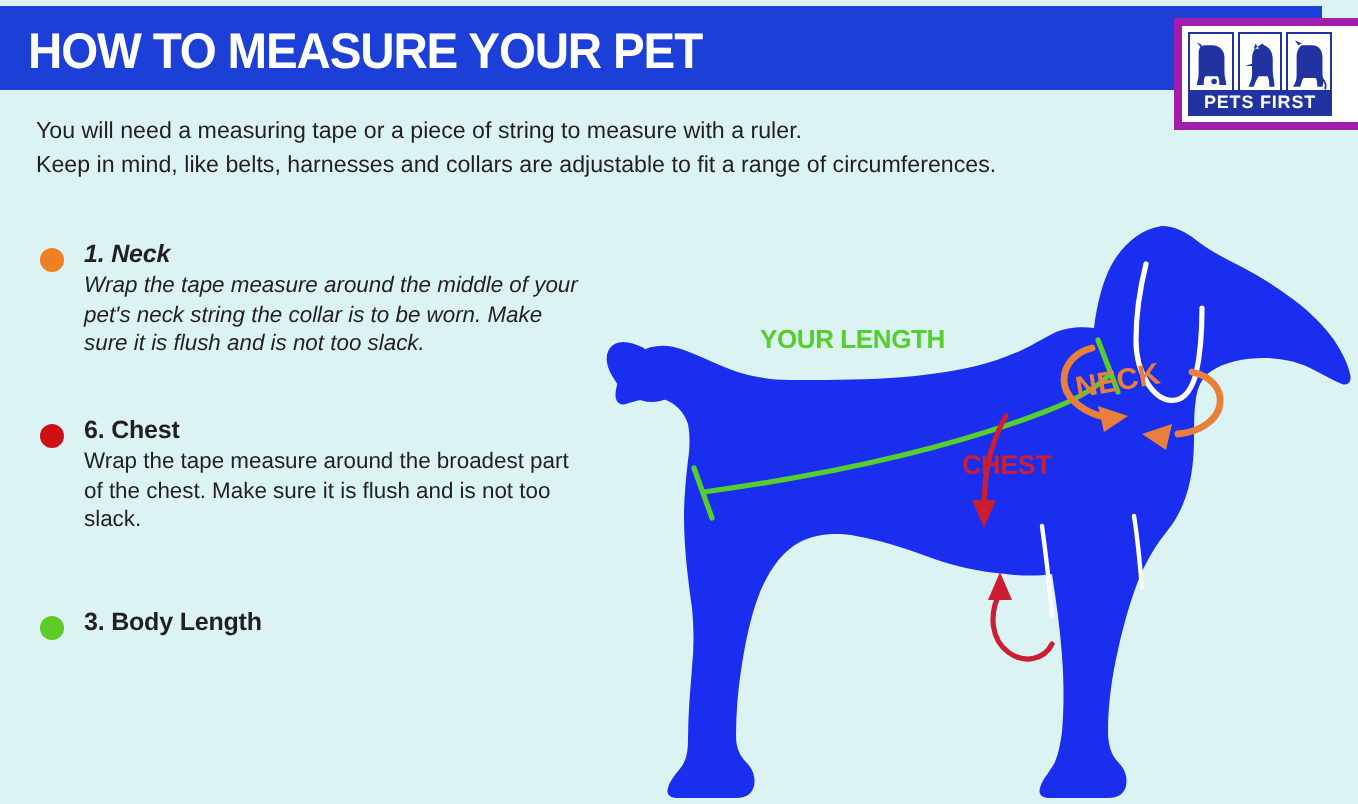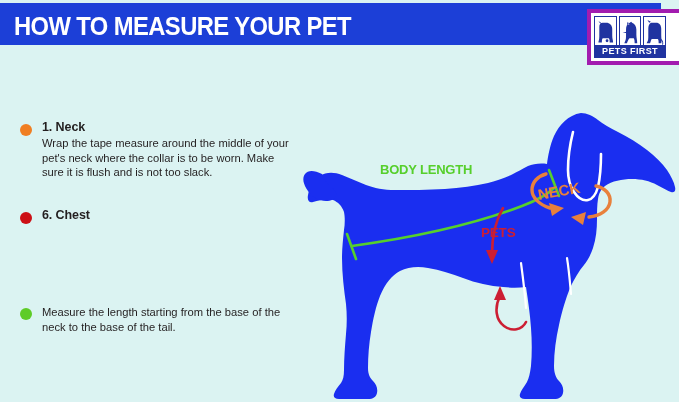--- a/index.html
+++ b/index.html
@@ -94,21 +94,21 @@
     color: #231f20;
   }
   #intro div { white-space: nowrap; }
 
   
   .step {
     position: absolute;
     left: 20px;
     width: 275px;
   }
-  #step-0 { top: 120px; }
+  #step-0 { top: 120px; font-style: italic; }
   #step-1 { top: 208px; }
   #step-2 { top: 304px; }
 
   .bullet {
     position: absolute;
     left: 0;
     top: 4px;
     width: 12px;
     height: 12px;
     border-radius: 50%;
@@ -191,40 +191,45 @@
       <div class="logo-box">
         <svg viewBox="0 0 24 32" preserveAspectRatio="xMidYMid meet">
           <path fill="#2033a0" d="M8 4 C6 5 5 8 5 11 L5 21 C5 25 4 26 3 28 L7 28 C8 26 8 24 9 23 L16 23 C17 24 17 26 17 28 L20 28 C21 25 20 23 20 19 L20 11 C20 7 18 4 14 4 Z M6 4 L4 1 L8 3 Z"></path>
           <path fill="#2033a0" d="M19 22 C22 24 23 27 22 30 L21 29 C22 27 21 25 19 24 Z"></path>
         </svg>
       </div>
     </div>
     <div id="logo-wordmark">PETS FIRST</div>
   </div>
 
+  <div id="intro">
+    <div>You will need a measuring tape or a piece of string to measure with a ruler.</div>
+    <div>Keep in mind, like belts, harnesses and collars are adjustable to fit a range of circumferences.</div>
+  </div>
 
   <div class="step" id="step-0">
     <span class="bullet" style="background:#f07e22"></span>
     <div class="step-body">
       <div class="step-title">1. Neck</div>
-      <div class="step-desc">Wrap the tape measure around the middle of your pet's neck where the collar is to be worn. Make sure it is flush and is not too slack.</div>
+      <div class="step-desc">Wrap the tape measure around the middle of your pet's neck string the collar is to be worn. Make sure it is flush and is not too slack.</div>
     </div>
   </div>
 
   <div class="step" id="step-1">
     <span class="bullet" style="background:#cc1016"></span>
     <div class="step-body">
       <div class="step-title">6. Chest</div>
+      <div class="step-desc">Wrap the tape measure around the broadest part of the chest. Make sure it is flush and is not too slack.</div>
     </div>
   </div>
 
   <div class="step" id="step-2">
     <span class="bullet" style="background:#5ecc27"></span>
     <div class="step-body">
-      <div class="step-desc">Measure the length starting from the base of the neck to the base of the tail.</div>
+      <div class="step-title">3. Body Length</div>
     </div>
   </div>
 
   <div id="diagram">
     <svg viewBox="0 0 379 292" preserveAspectRatio="none">
 
       <g>
         <path fill="#1a2ef0" d="
           M281,5
           C268,7 259,17 254,28
@@ -324,17 +329,17 @@
 
       <g stroke="#e8803c" fill="none" stroke-width="3.4" stroke-linecap="round">
         <path d="M246,66 C238,68 232,74 232,82 C232,90 240,97 250,100"></path>
         <path d="M296,78 C305,80 311,86 310,94 C309,102 300,108 289,109"></path>
       </g>
       <polygon fill="#e8803c" points="264,100 249,95 252,108"></polygon>
       <polygon fill="#e8803c" points="271,109 286,104 283,117"></polygon>
     </svg>
   </div>
 
-  <div class="lbl" id="label-body-length">BODY LENGTH</div>
+  <div class="lbl" id="label-body-length">YOUR LENGTH</div>
   <div class="lbl" id="label-neck">NECK</div>
-  <div class="lbl" id="label-chest">PETS</div>
+  <div class="lbl" id="label-chest">CHEST</div>
 
 </div>
 
 </body></html>

